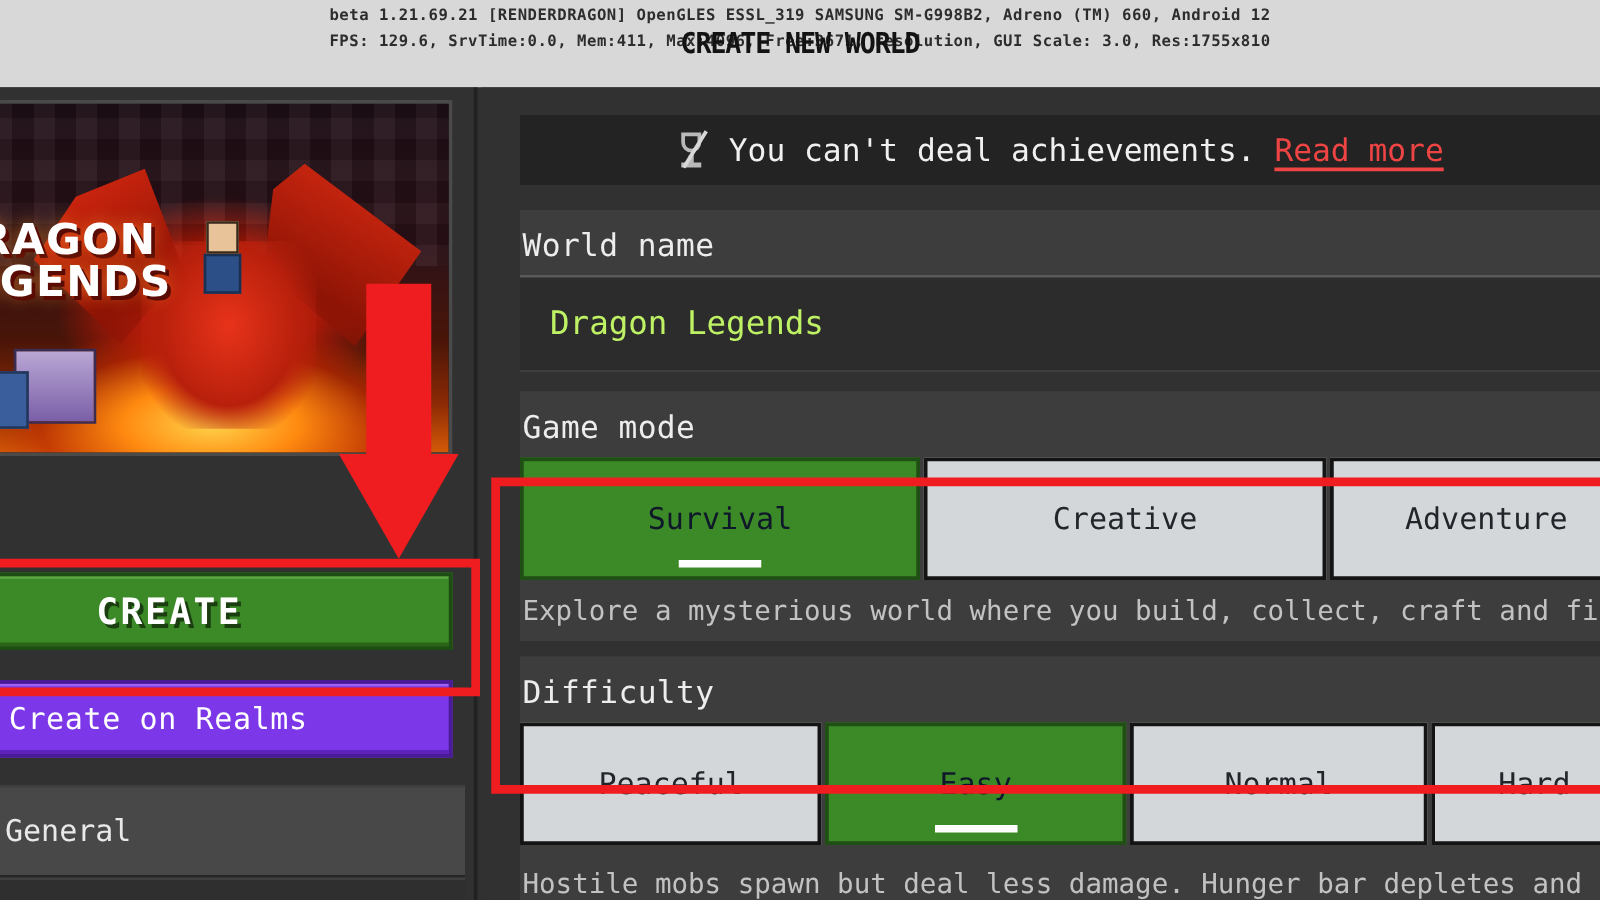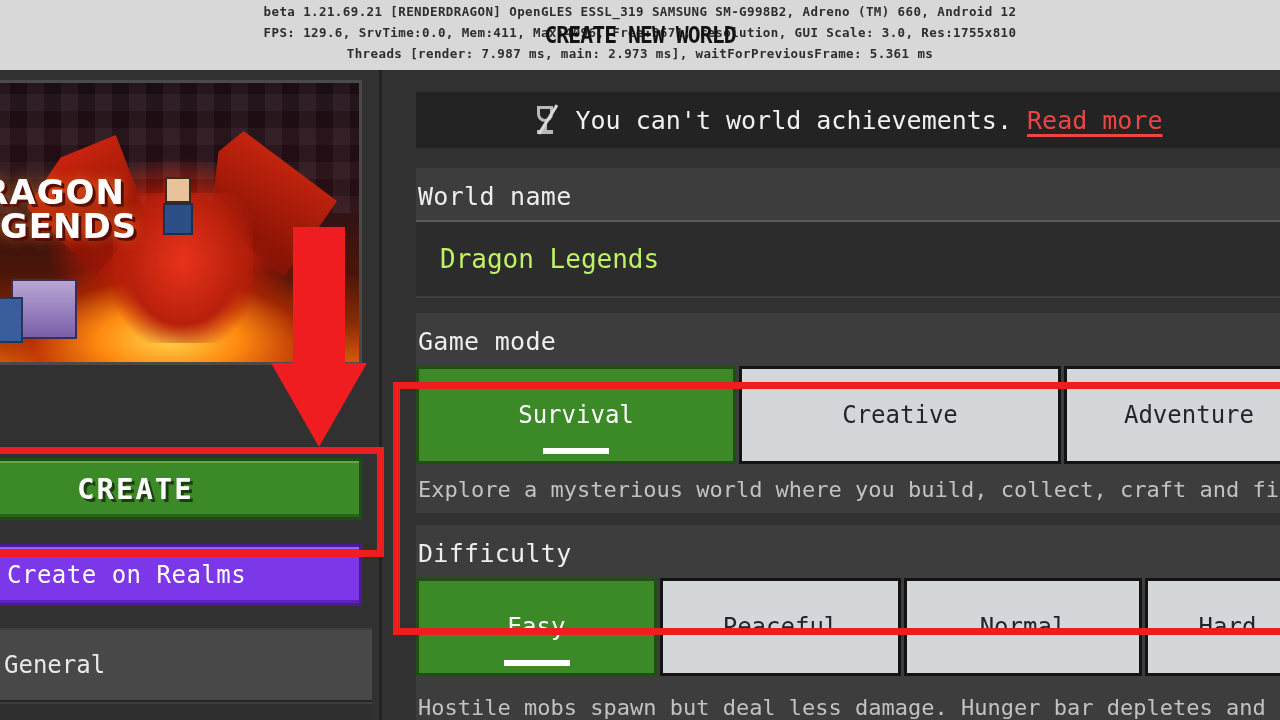--- a/index.html
+++ b/index.html
@@ -338,21 +338,21 @@
   .chip span {
     color: #22262b;
     font-family: "DejaVu Sans Mono", "Liberation Mono", monospace;
     font-size: 24px;
     white-space: nowrap;
   }
   .chip.selected {
     background: #3c8a27;
     border-color: #1f4f14;
   }
-  .chip.selected span { color: #ffffff; }
+  .chip.selected span { color: #0f172a; }
   .chip.selected::after {
     content: "";
     position: absolute;
     left: 50%; bottom: 7px;
     transform: translateX(-50%);
     width: 66px; height: 6px;
     background: #ffffff;
   }
   .gm-desc { position: absolute; left: 2px; top: 164px; }
 
@@ -404,21 +404,20 @@
   }
 </style>
 </head>
 <body>
 
 <div id="root">
 
   <div class="debug-bar">
     <div class="debug-line l1">beta 1.21.69.21 [RENDERDRAGON] OpenGLES ESSL_319 SAMSUNG SM-G998B2, Adreno (TM) 660, Android 12</div>
     <div class="debug-line l2">FPS: 129.6, SrvTime:0.0, Mem:411, Max:4096, Free:3671, resolution, GUI Scale: 3.0, Res:1755x810</div>
-    <div class="debug-line l3">Threads [render: 7.987 ms, main: 2.973 ms], waitForPreviousFrame: 5.361 ms</div>
     <div class="overlay-title">CREATE NEW WORLD</div>
   </div>
 
   <div class="screen">
 
     <div class="left-panel">
 
       <div class="thumb-wrap">
         <div class="thumb-art">
           <div class="thumb-blocks"></div>
@@ -456,21 +455,21 @@
     <div class="right-panel">
 
       <div class="ach-banner">
         <div class="ach-icon">
           <div class="cup"></div>
             <div class="stem"></div>
             <div class="base"></div>
             <div class="slash"></div>
         </div>
         <div class="ach-text">
-          <span>You can't world achievements.</span>
+          <span>You can't deal achievements.</span>
           <span class="ach-link">Read more</span>
         </div>
       </div>
 
       <div class="section sec-world">
         <div class="sec-label">World name</div>
         <div class="world-input">
           <span>Dragon Legends</span>
         </div>
       </div>
@@ -491,25 +490,25 @@
           </div>
         </div>
         <div class="sec-desc gm-desc">Explore a mysterious world where you build, collect, craft and fight monsters</div>
       </div>
 
       <div class="sec-divider" style="top:443px;"></div>
 
       <div class="section sec-difficulty">
         <div class="sec-label">Difficulty</div>
         <div class="chip-row diff-row">
+          <div class="chip" style="width:241px;">
+            <span>Peaceful</span>
+          </div>
           <div class="chip selected" style="width:241px;">
             <span>Easy</span>
-          </div>
-          <div class="chip" style="width:241px;">
-            <span>Peaceful</span>
           </div>
           <div class="chip" style="width:238px;">
             <span>Normal</span>
           </div>
           <div class="chip" style="width:165px;">
             <span>Hard</span>
           </div>
         </div>
         <div class="sec-desc diff-desc">Hostile mobs spawn but deal less damage. Hunger bar depletes and drains hea</div>
       </div>

